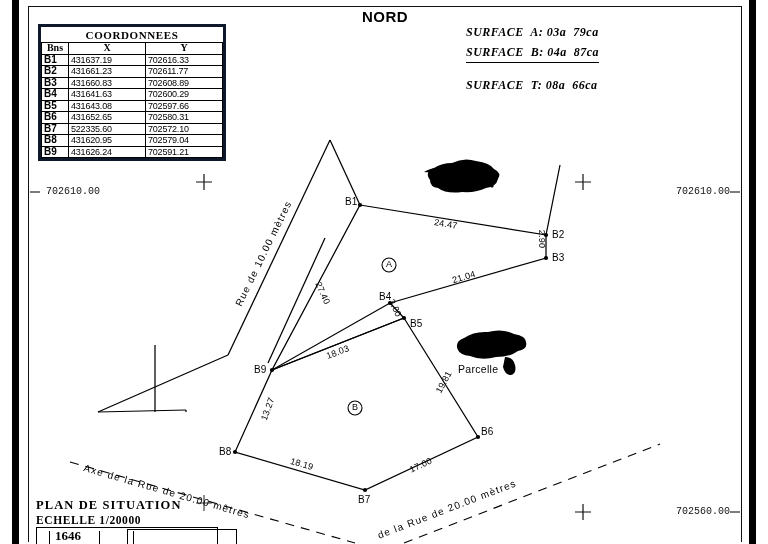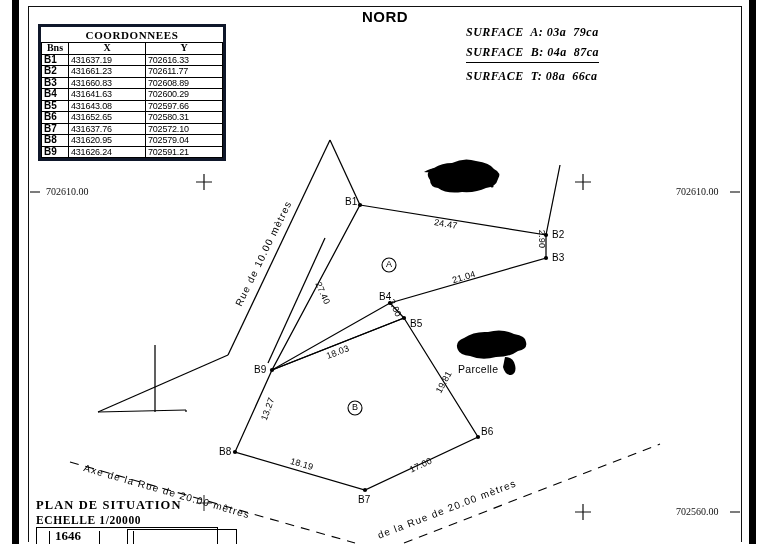--- a/index.html
+++ b/index.html
@@ -18,27 +18,27 @@
   .coord-title{text-align:center;font-family:"Liberation Serif",serif;font-weight:bold;font-size:11px;letter-spacing:.6px;padding:2px 0 1px;}
   table.coord{border-collapse:collapse;width:100%;font-family:"Liberation Sans",sans-serif;font-size:9px;}
   table.coord th,table.coord td{border:1px solid #000;padding:0px 2px;line-height:10.5px;}
   table.coord th{font-family:"Liberation Serif",serif;font-weight:bold;font-size:10px;text-align:center;}
   table.coord td.bn{font-weight:bold;text-align:left;width:22px;}
   table.coord td.v{text-align:left;font-weight:normal;letter-spacing:-.2px;}
 
   
   .surfaces{position:absolute;left:466px;top:22px;font-family:"Liberation Serif",serif;font-style:italic;font-weight:bold;font-size:12px;letter-spacing:.5px;}
   .surfaces .row{white-space:pre;line-height:20px;}
-  .surfaces .row.total{border-top:1.6px solid #000;padding-top:3px;}
+  .surfaces .row.total{border-top:1.6px solid #000;padding-top:12px;}
 
   
   .nord{position:absolute;left:362px;top:8px;font-family:"Liberation Sans",sans-serif;font-weight:bold;font-size:15px;letter-spacing:.5px;}
 
   
-  .mc{position:absolute;font-family:Liberation Serif, serif;font-size:10px;color:#111;white-space:nowrap;}
+  .mc{position:absolute;font-family:Liberation Mono, monospace;font-size:10px;color:#111;white-space:nowrap;}
 
   
   .legend{position:absolute;left:36px;top:498px;font-family:"Liberation Serif",serif;font-weight:bold;}
   .legend .l1{font-size:12.5px;letter-spacing:1.1px;}
   .legend .l2{font-size:11.5px;letter-spacing:.6px;margin-top:1px;}
 
   .titleblock{position:absolute;left:36px;top:527px;width:182px;height:33px;border:1.5px solid #000;border-bottom:none;box-sizing:border-box;overflow:hidden;}
   .tb-num{position:absolute;left:18px;top:0px;font-family:"Liberation Serif",serif;font-weight:bold;font-size:13px;}
   .tb-cell{position:absolute;border-left:1.2px solid #000;top:3px;height:14px;}
 
@@ -169,21 +169,21 @@
             <td class="v">431643.08</td>
             <td class="v">702597.66</td>
           </tr>
         <tr>
             <td class="bn">B6</td>
             <td class="v">431652.65</td>
             <td class="v">702580.31</td>
           </tr>
         <tr>
             <td class="bn">B7</td>
-            <td class="v">431637.76</td>
+            <td class="v">522335.60</td>
             <td class="v">702572.10</td>
           </tr>
         <tr>
             <td class="bn">B8</td>
             <td class="v">431620.95</td>
             <td class="v">702579.04</td>
           </tr>
         <tr>
             <td class="bn">B9</td>
             <td class="v">431626.24</td>

